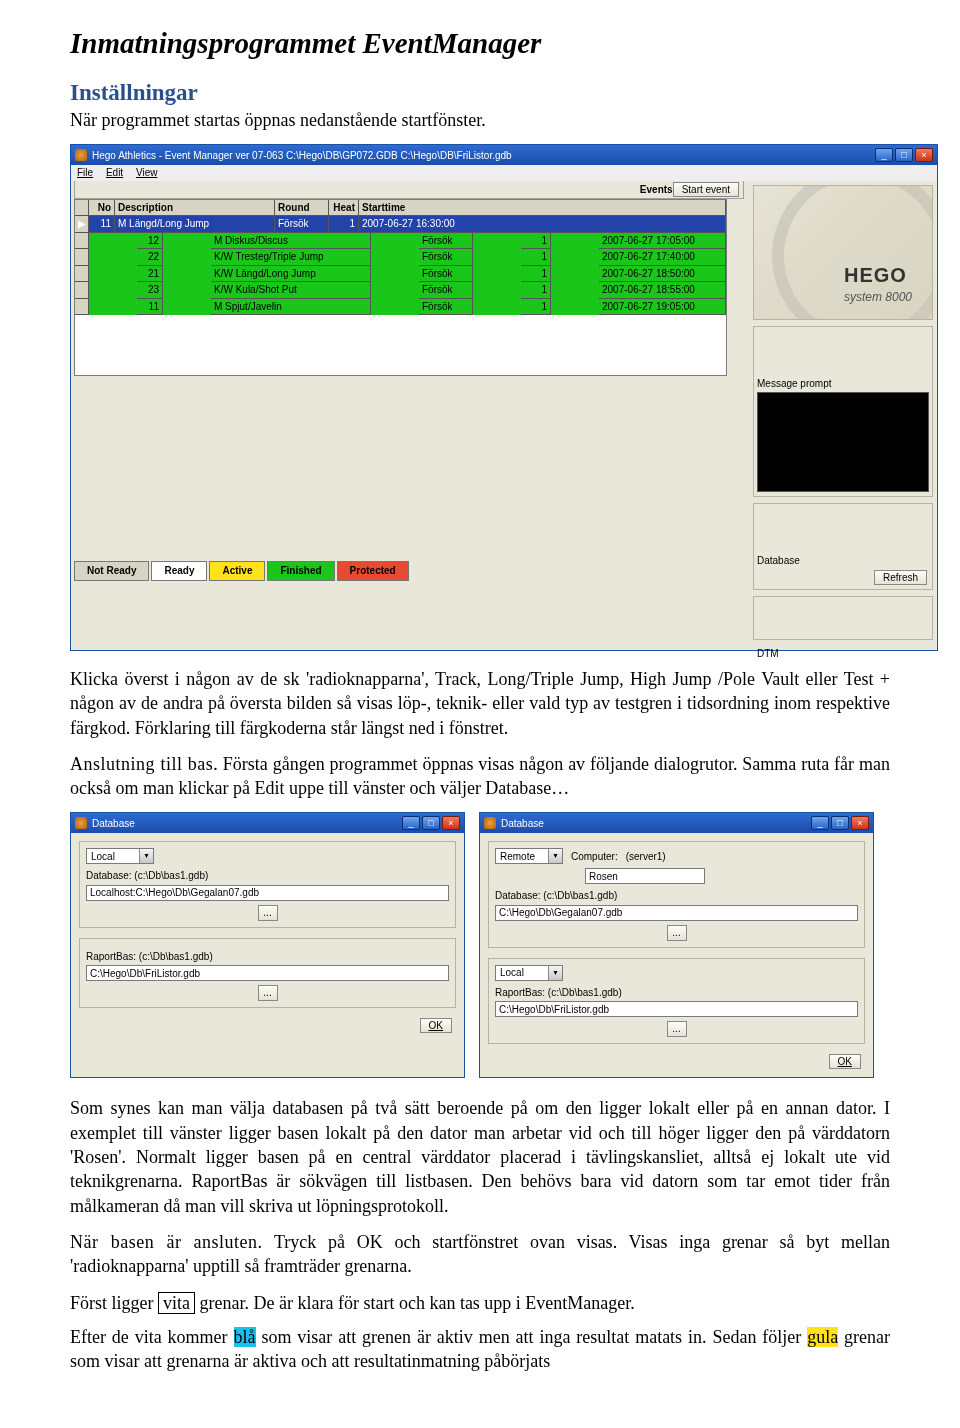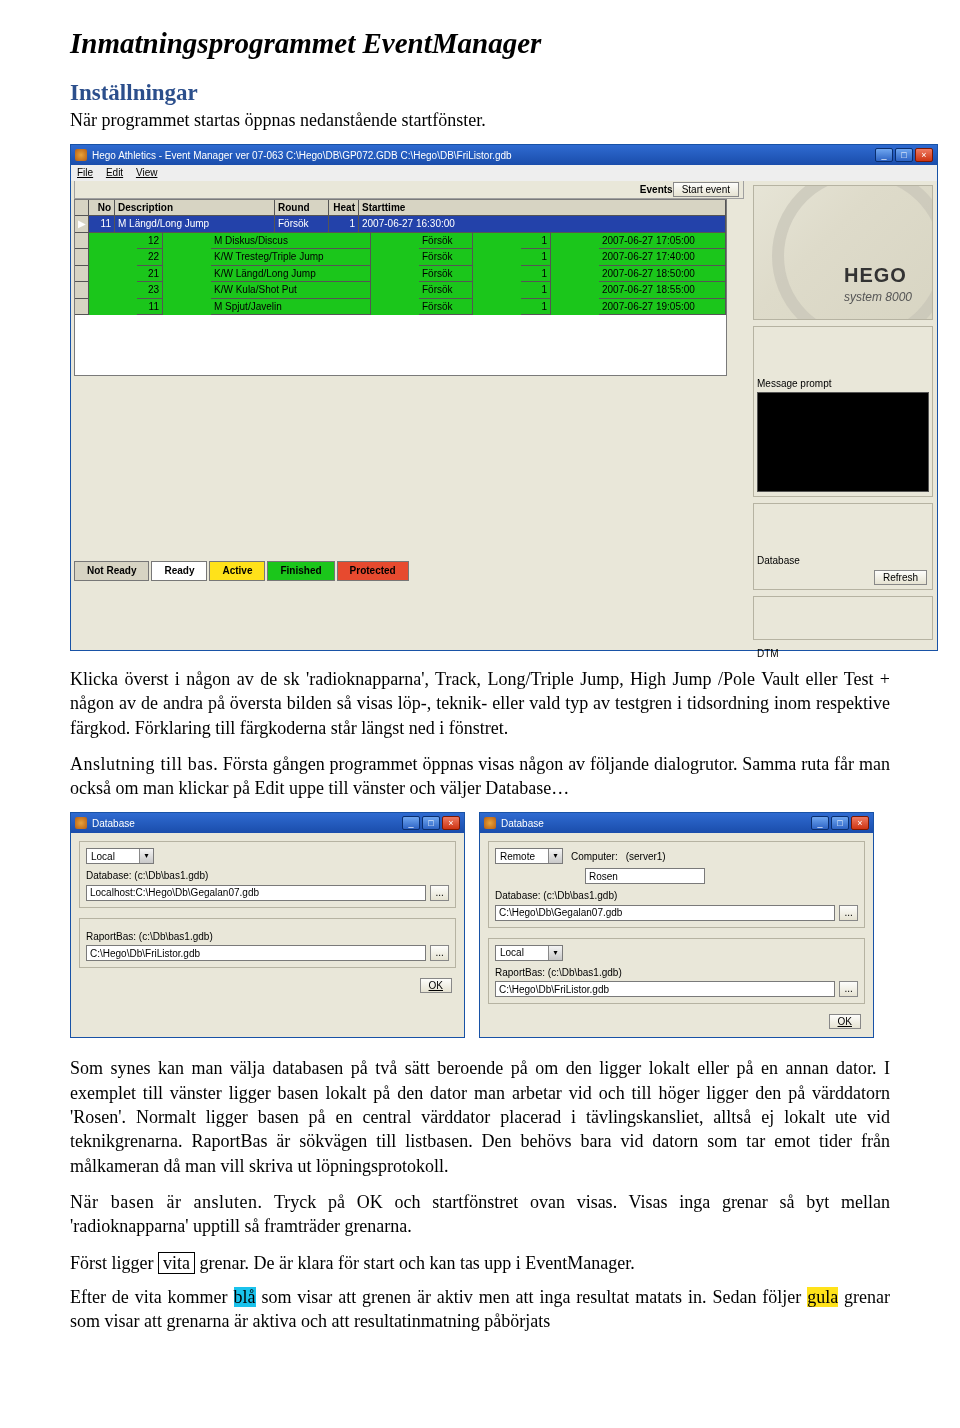--- a/index.html
+++ b/index.html
@@ -149,21 +149,21 @@
   
   .dialog-row{display:flex;gap:14px;margin:6px 0 18px 0;}
   .dlg { width:395px; border:1px solid #1852a6; background:#e9e7d9; font-family:Tahoma,Arial,sans-serif; font-size:10px;}
   .dlg-body{padding:8px;}
   .fieldblock{border:1px solid #b6b3a2;background:#e9e7d9;padding:6px;margin-bottom:10px;}
   .drop { display:inline-flex; align-items:center; border:1px solid #7a7a7a; background:#fff; height:16px; font-size:10px;justify-content:space-between;}
   .drop .dval{padding:0 4px;min-width:52px;}
   .drop .darrow{width:14px;height:14px;background:linear-gradient(#f4f4f4,#c8c8c8);border-left:1px solid #888;display:flex;align-items:center;justify-content:center;font-size:8px;}
   .txtinput{display:flex;align-items:center;background:#fff;border:1px solid #7a7a7a;height:16px;padding:0 3px;font-size:10px;width:100%;}
   .flbl{font-size:10px;margin:5px 0 2px 0;}
-  .pathrow{display:flex;gap:4px;align-items:center;}
+  .pathrow{display:flex;gap:4px;align-items:center;flex-direction:column;}
   .ell{width:20px;height:16px;border:1px solid #888;background:linear-gradient(#fdfdfb,#e6e3d2);text-align:center;font-size:10px;line-height:14px;}
   .okrow{display:flex;justify-content:flex-end;padding-right:4px;}
   .okrow .btn{text-decoration:underline;}
   .comp-row{display:flex;align-items:center;gap:8px;font-size:10px;margin-bottom:4px;}
 </style>
 </head>
 <body>
 
 <h1>Inmatningsprogrammet EventManager</h1>
 <h2>Inställningar</h2>

